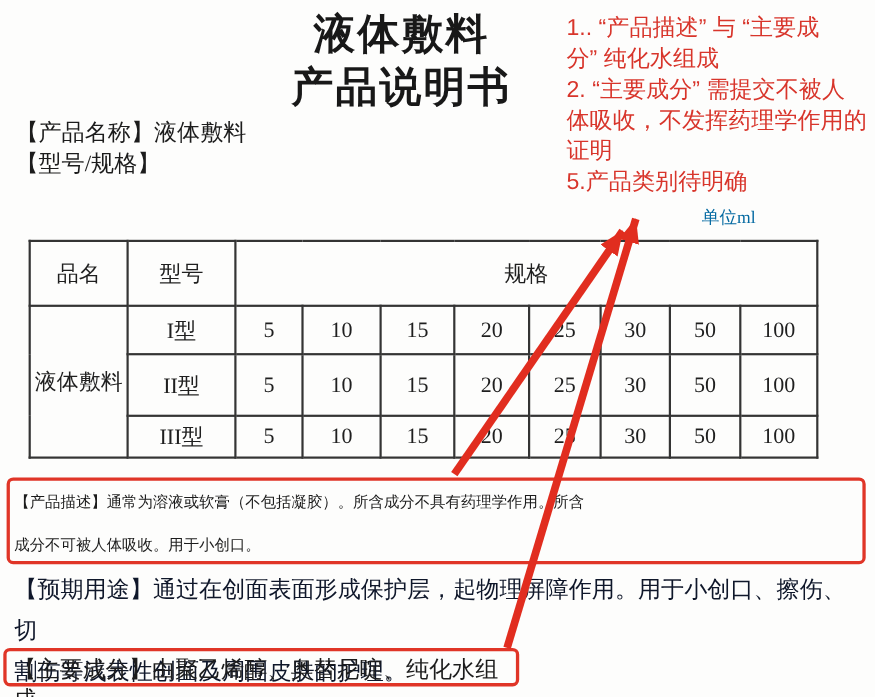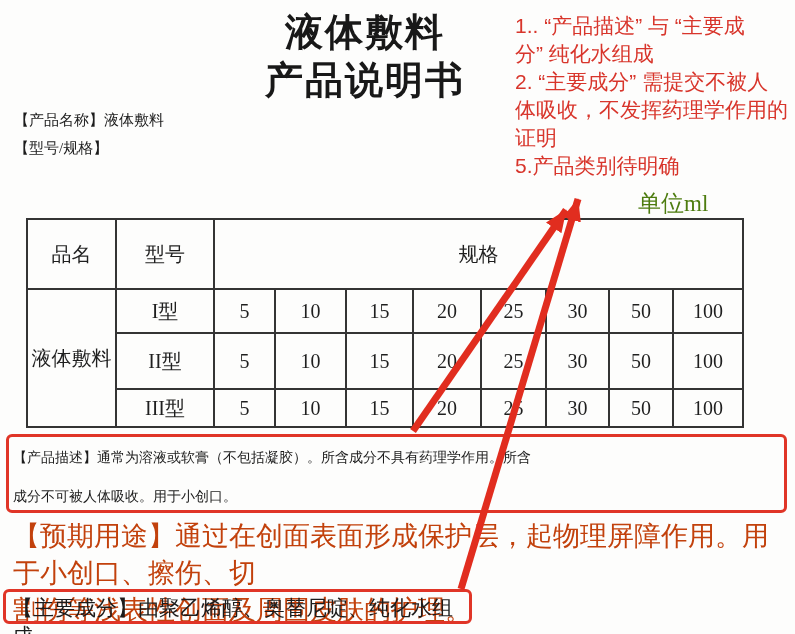--- a/index.html
+++ b/index.html
@@ -14,46 +14,46 @@
     text-align:center;font-weight:bold;font-size:38px;line-height:48px;
     letter-spacing:2px;color:#181818;
   }
   .annotation-block{
     position:absolute;left:499px;top:12px;width:296px;
     font-family:"Liberation Sans","DejaVu Sans",sans-serif;
     font-size:21px;line-height:28px;color:#d8352b;margin-left:16px;
   }
   .product-info{
     position:absolute;left:14px;top:106px;
-    font-size:15px;line-height:28px;color:#1c1c1c;
+    font-size:21px;line-height:28px;color:#1c1c1c;
   }
   .unit-label{
     position:absolute;left:638px;top:188px;
-    font-size:23px;color:#4d7c0f;
+    font-size:16px;color:#0369a1;
   }
   table.spec-table{
     position:absolute;left:26px;top:218px;
     border-collapse:collapse;table-layout:fixed;
   }
   table.spec-table td{
     border:2px solid #343434;text-align:center;vertical-align:middle;
     font-size:20px;color:#1f1f1f;padding:0;
   }
   .section-box{
     position:absolute;border:3.5px solid #e03527;border-radius:6px;
     box-sizing:border-box;
   }
   .desc-box{left:6px;top:434px;width:781px;height:79px;}
   .desc-text{
     position:absolute;left:13px;top:438px;width:770px;
     font-size:14px;line-height:39px;color:#1c1c1c;
   }
   .use-text{
     position:absolute;left:13px;top:518px;width:770px;
-    font-size:27px;line-height:37px;color:#c2410c;
+    font-size:21px;line-height:37px;color:#0f172a;
   }
   .ingr-box{left:3px;top:589px;width:469px;height:35px;}
   .ingr-text{
     position:absolute;left:12px;top:594px;width:460px;
     font-size:21px;color:#1c1c1c;
   }
   svg.arrow-layer{
     position:absolute;left:0;top:0;z-index:5;pointer-events:none;
   }
 </style>
@@ -88,21 +88,21 @@
       <col style="width:61px">
     <col style="width:71px">
       <col style="width:67px">
       <col style="width:68px">
     <col style="width:65px">
       <col style="width:63px">
       <col style="width:64px">
     <col style="width:70px">
   </colgroup>
   <tbody>
-      <tr style="height:70px">
+      <tr style="height:59px">
     <td>品名</td>
     <td>型号</td>
     <td colspan="8">规格</td>
   </tr>
   <tr style="height:44px">
     <td rowspan="3">液体敷料</td>
     <td>I型</td>
     <td>5</td>
     <td>10</td>
     <td>15</td>

